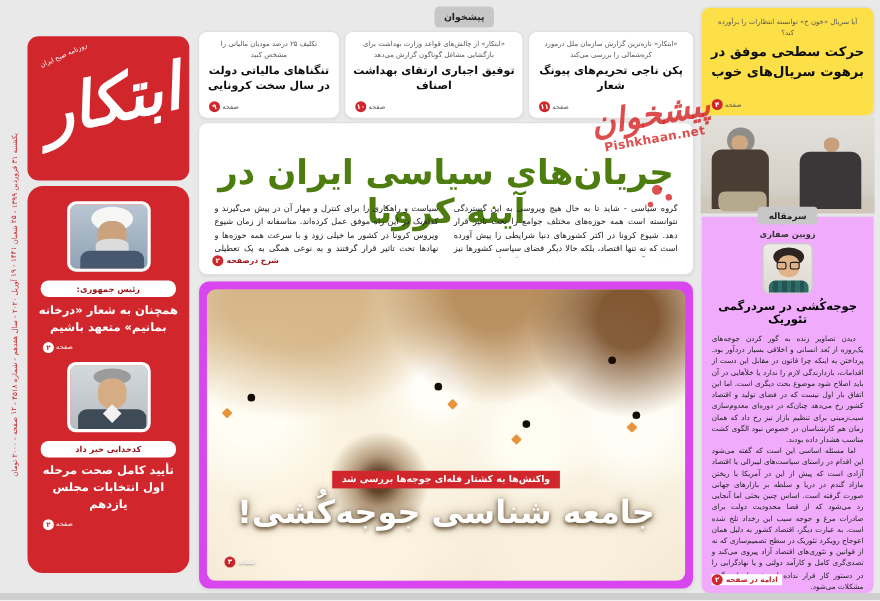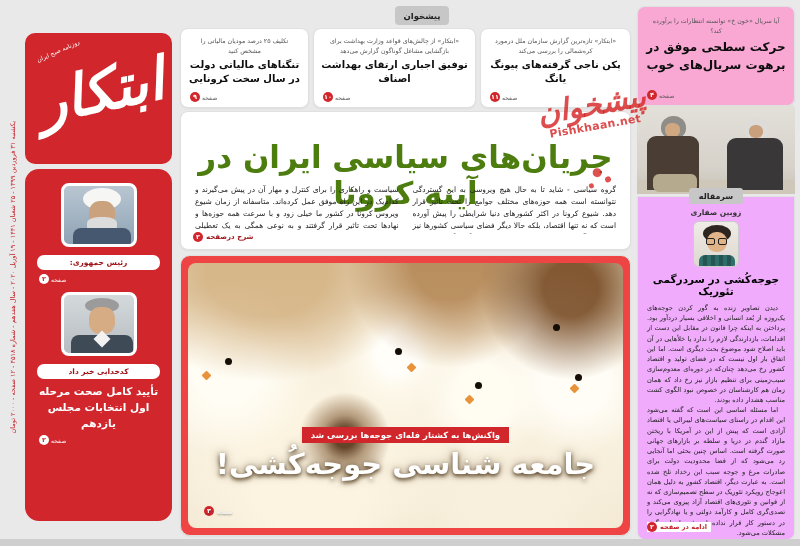--- a/index.html
+++ b/index.html
@@ -53,21 +53,21 @@
 
   
   .main-card{position:absolute;left:180px;top:111px;width:451px;height:139px;background:#fff;border-radius:8px;border:1px solid var(--card-border);box-shadow:0 1px 2px rgba(0,0,0,.05);}
   .main-kicker{position:absolute;right:12px;top:8px;background:#e3e3e3;padding:3px 10px;font-size:9.5px;font-weight:bold;color:#0d0d0d;border-radius:2px;}
   .main-title{position:absolute;top:27px;left:0;right:0;text-align:center;font-size:31px;font-weight:bold;color:#4d7c0f;}
   .main-lead{position:absolute;top:72px;left:14px;right:14px;height:50px;display:flex;gap:14px;font-size:7.5px;line-height:1.6;text-align:justify;color:#222;overflow:hidden;}
   .main-lead > div{flex:1;}
   .main-more{position:absolute;left:12px;bottom:7px;display:flex;align-items:center;gap:3px;font-size:7px;font-weight:bold;color:var(--dark-red);}
 
   
-  .photo-card{position:absolute;left:180px;top:255px;width:451px;height:281px;background:#ef4444;border-radius:10px;border:1px solid var(--card-border);box-shadow:0 1px 2px rgba(0,0,0,.05);padding:7px;}
+  .photo-card{position:absolute;left:180px;top:255px;width:451px;height:281px;background:#d946ef;border-radius:10px;border:1px solid var(--card-border);box-shadow:0 1px 2px rgba(0,0,0,.05);padding:7px;}
   .chick-photo{position:relative;width:100%;height:100%;border-radius:8px;overflow:hidden;
     background:
       radial-gradient(circle at 36% 66%, rgba(84,50,22,.9) 0 3%, rgba(120,80,40,.55) 7%, transparent 14%),
       radial-gradient(circle at 88% 10%, rgba(112,66,26,.85) 0 6%, transparent 20%),
       radial-gradient(ellipse at 60% 0%, rgba(165,112,55,.7) 0 10%, transparent 28%),
       radial-gradient(ellipse at 18% 4%, rgba(210,175,125,.8) 0 12%, transparent 30%),
       radial-gradient(circle at 48% 34%, #fffef9 0 7%, rgba(255,252,240,.65) 13%, transparent 23%),
       radial-gradient(circle at 9% 40%, #fffdf4 0 8%, transparent 20%),
       radial-gradient(circle at 89% 44%, #fffdf6 0 8%, transparent 18%),
       radial-gradient(circle at 68% 50%, #fffcf2 0 9%, transparent 20%),
@@ -79,21 +79,21 @@
   .eye{position:absolute;width:7px;height:7px;background:#140e06;border-radius:50%;}
   .beak{position:absolute;width:7px;height:7px;background:#e8923a;transform:rotate(45deg);border-radius:1px;}
   .photo-overlay{position:absolute;left:0;right:0;top:160px;text-align:center;}
   .photo-badge{display:inline-block;background:var(--red);color:#fff;font-size:8.5px;font-weight:bold;padding:3px 9px;}
   .photo-title{margin-top:4px;color:#fff;font-size:29px;font-weight:bold;text-shadow:0 2px 4px rgba(70,45,15,.9),0 0 10px rgba(70,45,15,.5);}
   .photo-sub{margin-top:7px;color:#fff;font-size:10px;font-weight:bold;text-shadow:0 1px 3px rgba(70,45,15,.9);}
   .photo-sub .diamond{color:var(--red);text-shadow:none;font-size:11px;}
   .photo-page{position:absolute;left:16px;bottom:12px;display:flex;align-items:center;gap:3px;font-size:6px;color:#fff;text-shadow:0 1px 2px rgba(0,0,0,.5);}
 
   
-  .tv-card{position:absolute;left:637px;top:6px;width:158px;height:100px;background:#f9a8d4;border-radius:8px;border:1px solid var(--card-border);box-shadow:0 1px 2px rgba(0,0,0,.05);text-align:center;padding-top:9px;}
+  .tv-card{position:absolute;left:637px;top:6px;width:158px;height:100px;background:#fde047;border-radius:8px;border:1px solid var(--card-border);box-shadow:0 1px 2px rgba(0,0,0,.05);text-align:center;padding-top:9px;}
   .tv-card .kicker{font-size:6.3px;color:#555;line-height:1.6;padding:0 14px;}
   .tv-card .title{font-size:12px;font-weight:bold;color:#0d0d0d;line-height:1.45;margin-top:3px;padding:0 8px;}
   .men-photo{position:absolute;left:637px;top:106px;width:158px;height:88px;background:linear-gradient(180deg,#e3e0da 0%,#d6d2ca 70%,#c9c3b6 100%);overflow:hidden;}
   .men-photo .ground{position:absolute;bottom:0;left:0;right:0;height:14px;background:#cfc8ba;}
   .man{position:absolute;}
   .man .head{position:absolute;border-radius:50% 50% 46% 46%;}
   .man .body{position:absolute;border-radius:9px 9px 0 0;}
   .man-l .head{top:0;left:14px;width:25px;height:23px;background:#8f8d88;}
   .man-l .face{position:absolute;top:7px;left:18px;width:15px;height:14px;background:#cfa882;border-radius:45%;}
   .man-l .body{top:20px;left:0;width:52px;height:54px;background:#4a3e34;}
@@ -141,20 +141,21 @@
   </div>
 
   <div class="mast-box">
     <div class="mast-photo p-rouhani">
       <div class="turban"></div>
       <div class="face"></div>
       <div class="beard"></div>
       <div class="robe"></div>
     </div>
     <div class="mast-pill">رئیس جمهوری:</div>
+    <div class="mast-title">همچنان به شعار «درخانه بمانیم» متعهد باشیم</div>
     <div class="mast-page">
       <span>صفحه</span>
       <span class="badge white">۲</span>
     </div>
     <div class="mast-sep"></div>
     <div class="mast-photo p-kadkhodaei">
       <div class="hair"></div>
       <div class="face"></div>
       <div class="suit"></div>
       <div class="shirt"></div>
@@ -164,21 +165,21 @@
     <div class="mast-page">
       <span>صفحه</span>
       <span class="badge white">۲</span>
     </div>
   </div>
 
   <div class="preview-tab">پیشخوان</div>
 
   <div class="tbox" id="tbox-pekan">
     <div class="kicker">«ابتکار» تازه‌ترین گزارش سازمان ملل درمورد کره‌شمالی را بررسی می‌کند</div>
-    <div class="title">پکن ناجی گرفته‌های پیونگ یانگ</div>
+    <div class="title">پکن ناجی تحریم‌های پیونگ شعار</div>
     <div class="card-page">
       <span>صفحه</span>
       <span class="badge red">۱۱</span>
     </div>
   </div>
 
   <div class="tbox" id="tbox-tofigh">
     <div class="kicker">«ابتکار» از چالش‌های قواعد وزارت بهداشت برای بازگشایی مشاغل گوناگون گزارش می‌دهد</div>
     <div class="title">توفیق اجباری ارتقای بهداشت اصناف</div>
     <div class="card-page">

